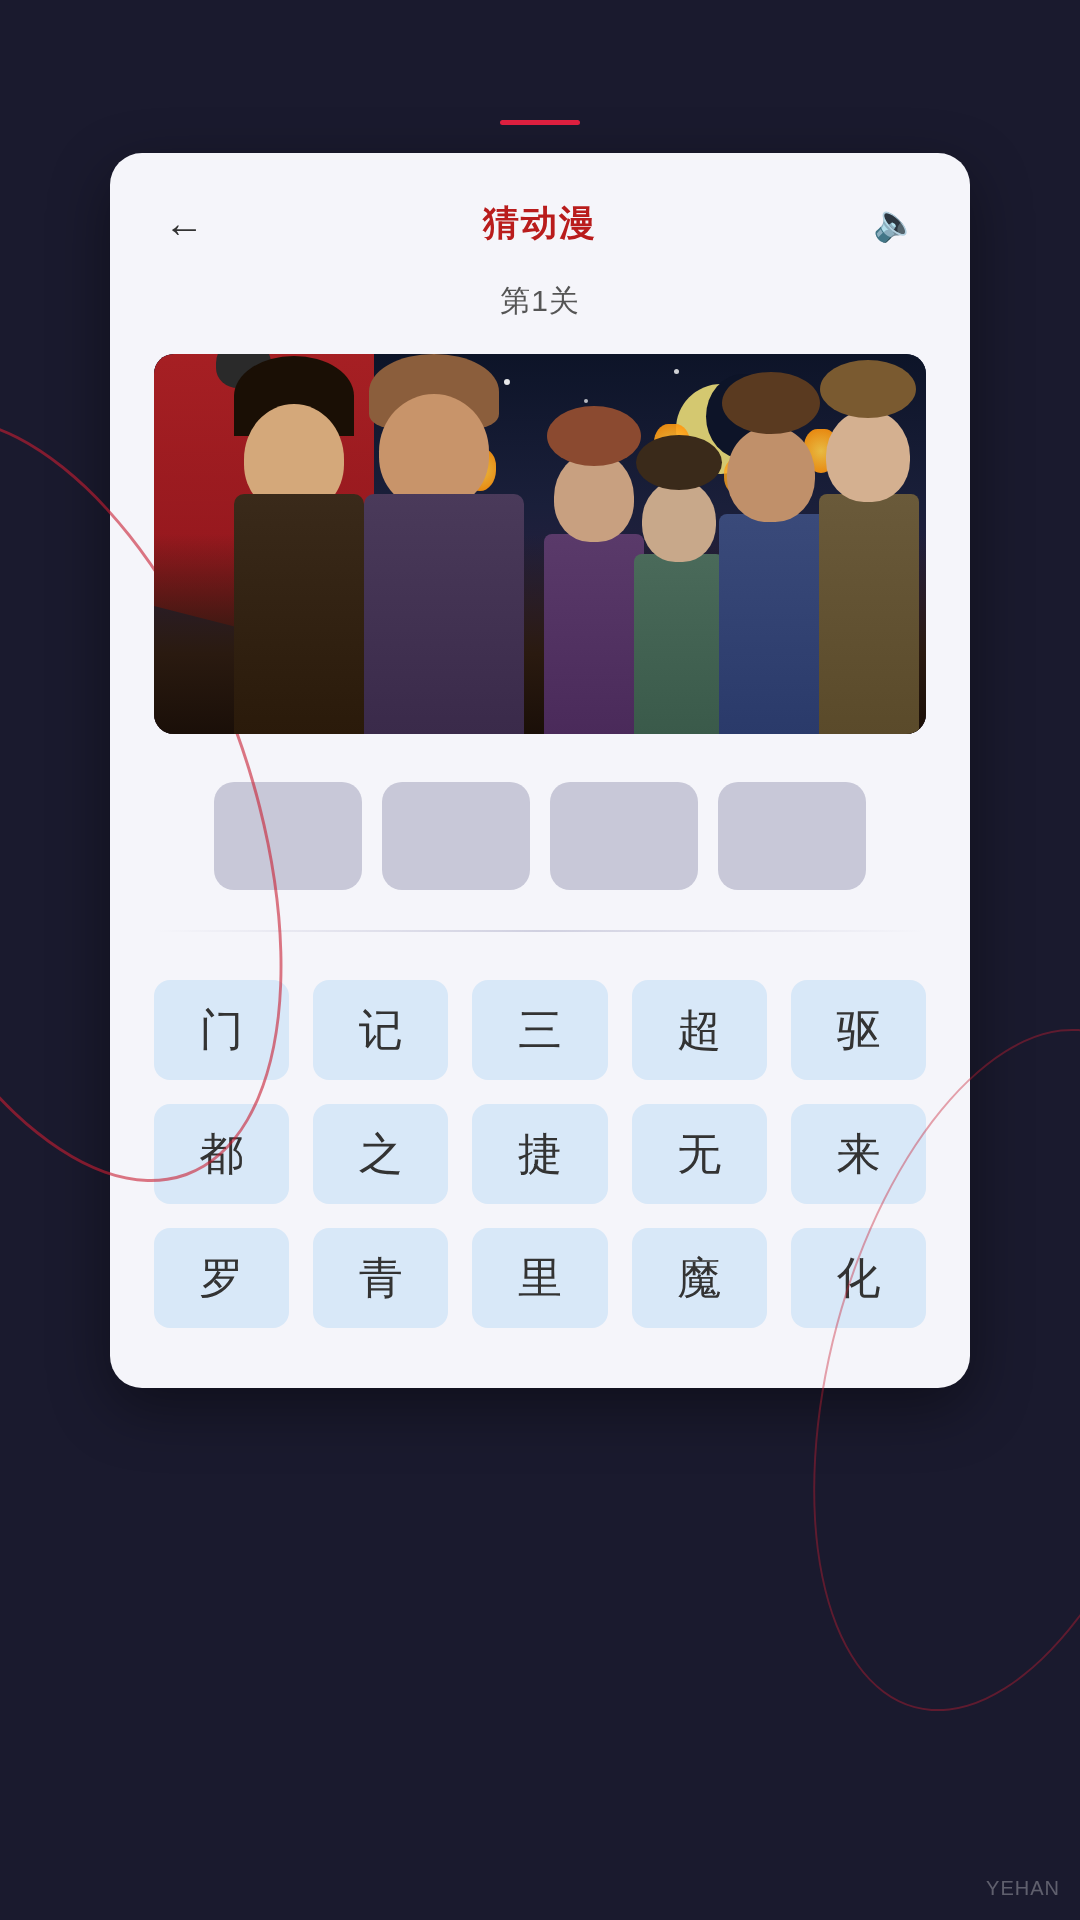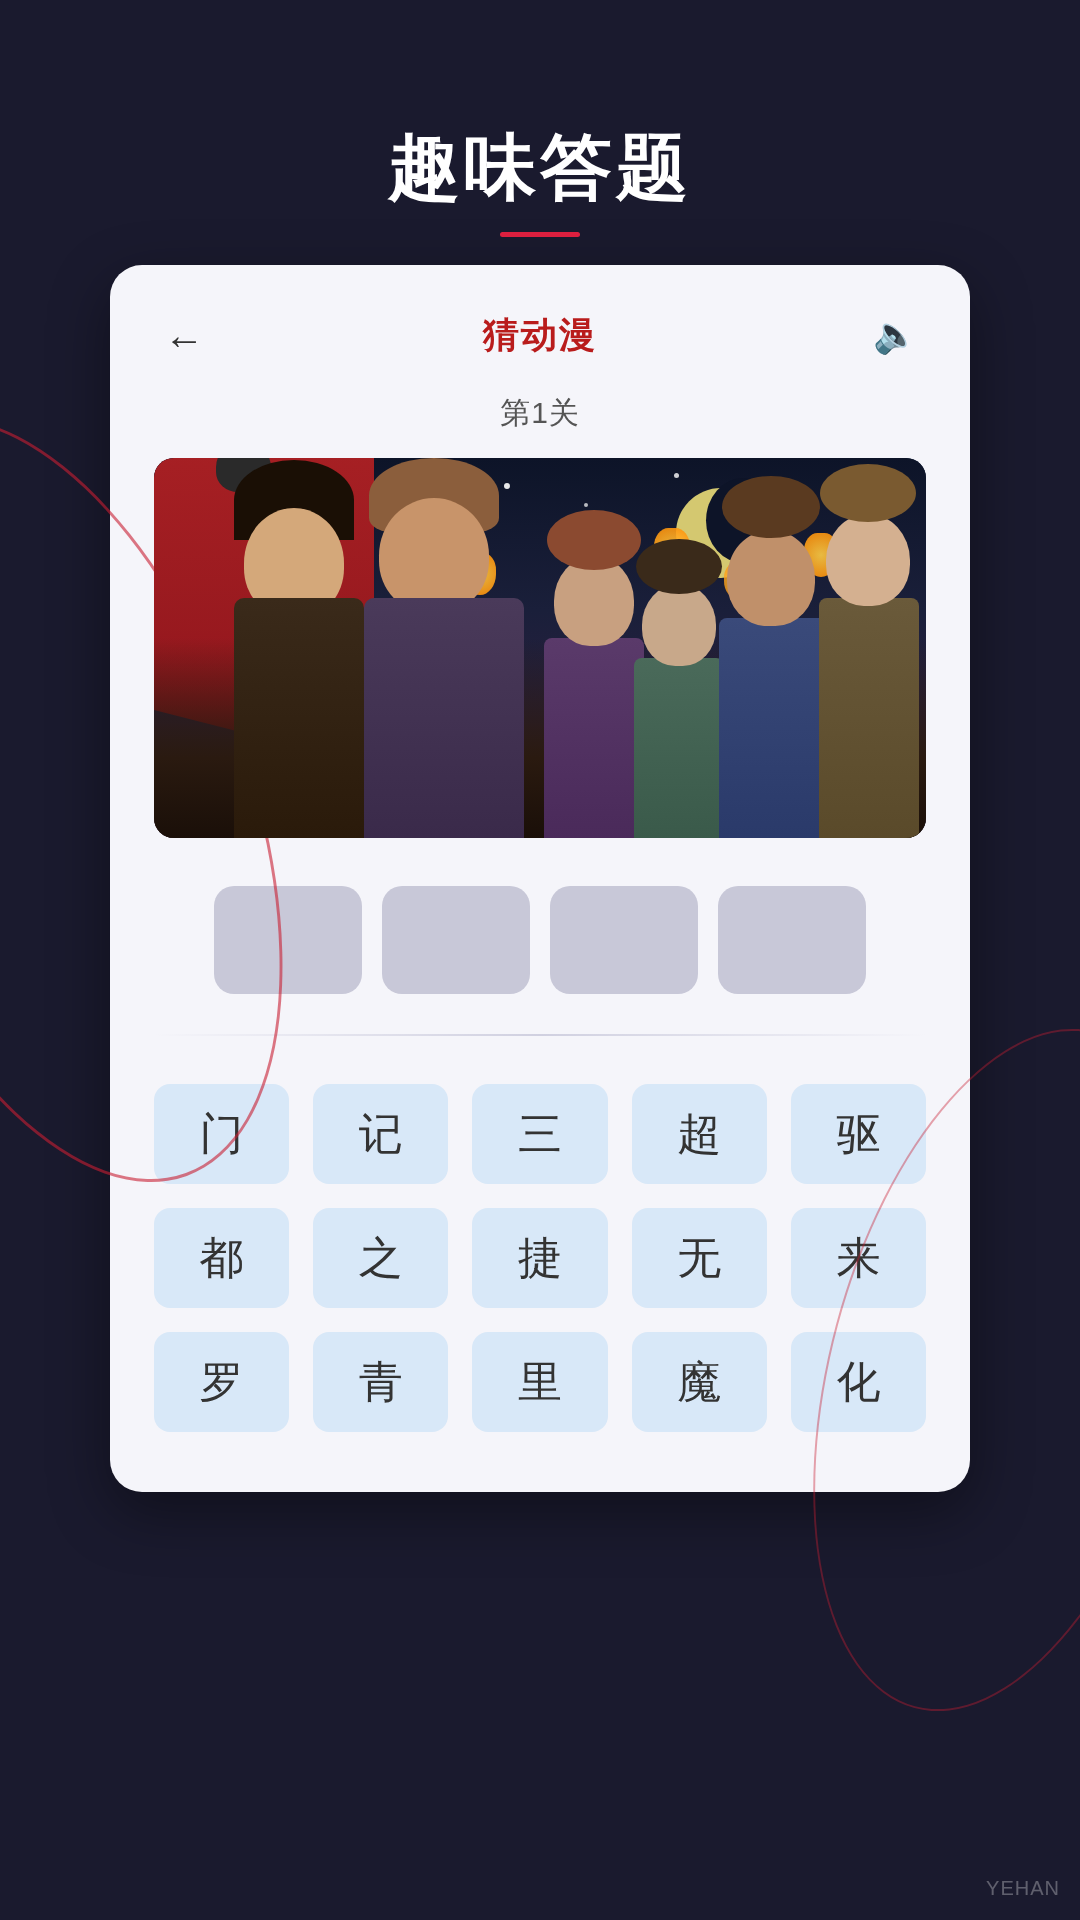--- a/index.html
+++ b/index.html
@@ -123,21 +123,21 @@
     }
 
     .sound-icon {
       font-size: 36px;
       color: #555;
     }
 
     .level-text {
       font-size: 30px;
       color: #555;
-      margin-bottom: 24px;
+      margin-bottom: 32px;
       letter-spacing: 1px;
     }
 
     .anime-image {
       width: 772px;
       height: 380px;
       border-radius: 20px;
       overflow: hidden;
       margin-bottom: 48px;
       background: linear-gradient(135deg, #1a1a3e 0%, #2a1a2e 30%, #0d1b3a 60%, #1a2a4a 100%);
@@ -373,21 +373,20 @@
 </head>
 <body>
 
 <div class="bg-decoration">
   <div class="bg-curve-1"></div>
   <div class="bg-curve-2"></div>
 </div>
 
 <div class="page-container">
 
-  <h1 class="page-title">趣味答题</h1>
   <div class="title-underline"></div>
 
   <div class="card">
 
     <div class="card-header">
       <div class="back-btn">←</div>
       <span class="card-title">猜动漫</span>
       <div class="sound-btn">
         <span class="sound-icon">🔈</span>
       </div>

